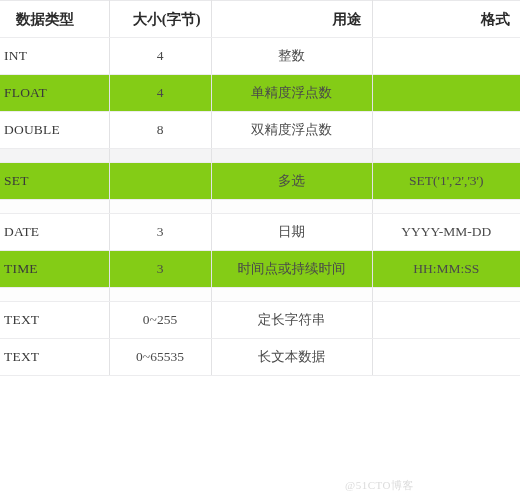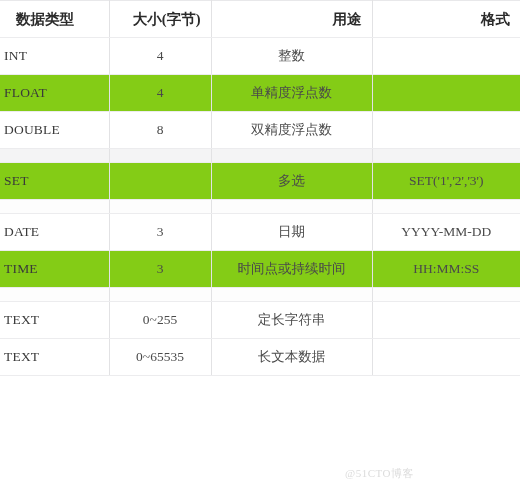--- a/index.html
+++ b/index.html
@@ -83,21 +83,21 @@
     padding: 0;
     background: #f4f4f5;
     border-bottom: 1px solid #ececee;
     border-top: 1px solid #ececee;
   }
   tr.spacer td.sp-light { background: #fdfdfd; }
 
   #watermark {
     position: absolute;
     right: 10px;
-    bottom: 19px;
+    bottom: 7px;
     font-size: 11px;
     color: #dcdcdc;
     letter-spacing: 0.5px;
     user-select: none;
     pointer-events: none;
   }
 </style>
 </head>
 <body>
 

